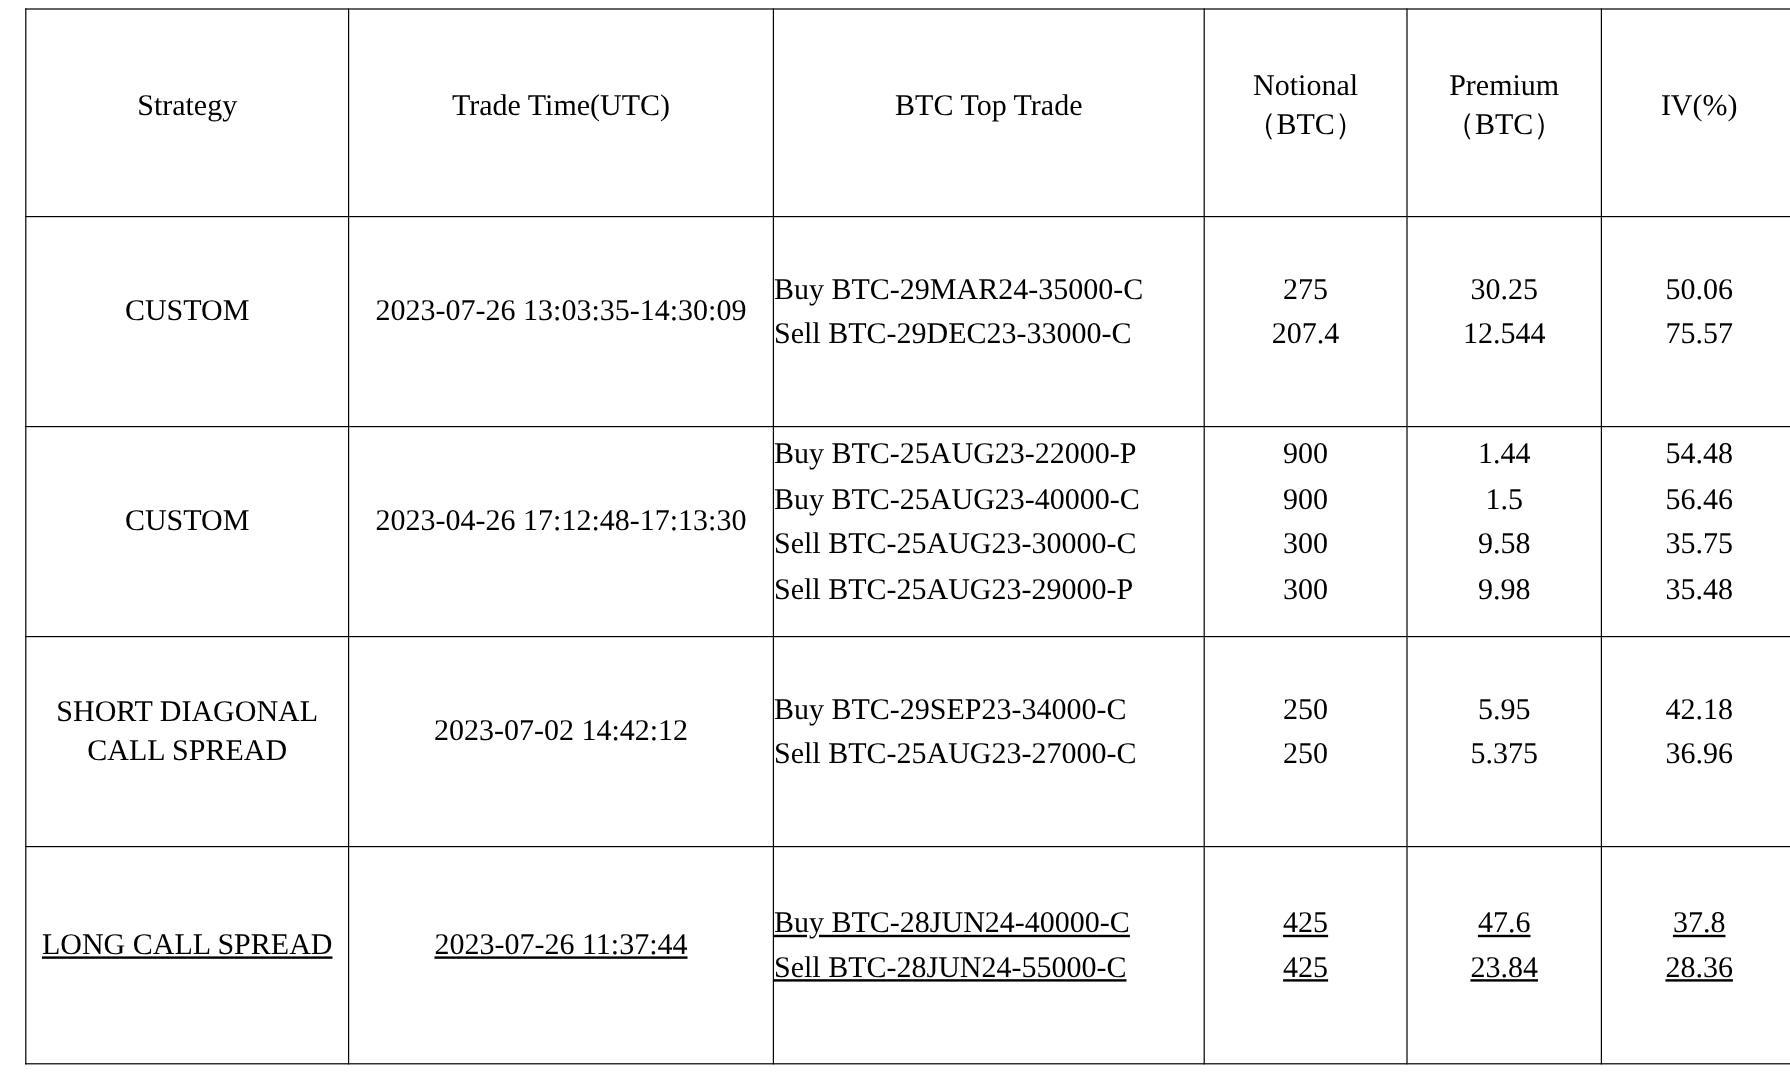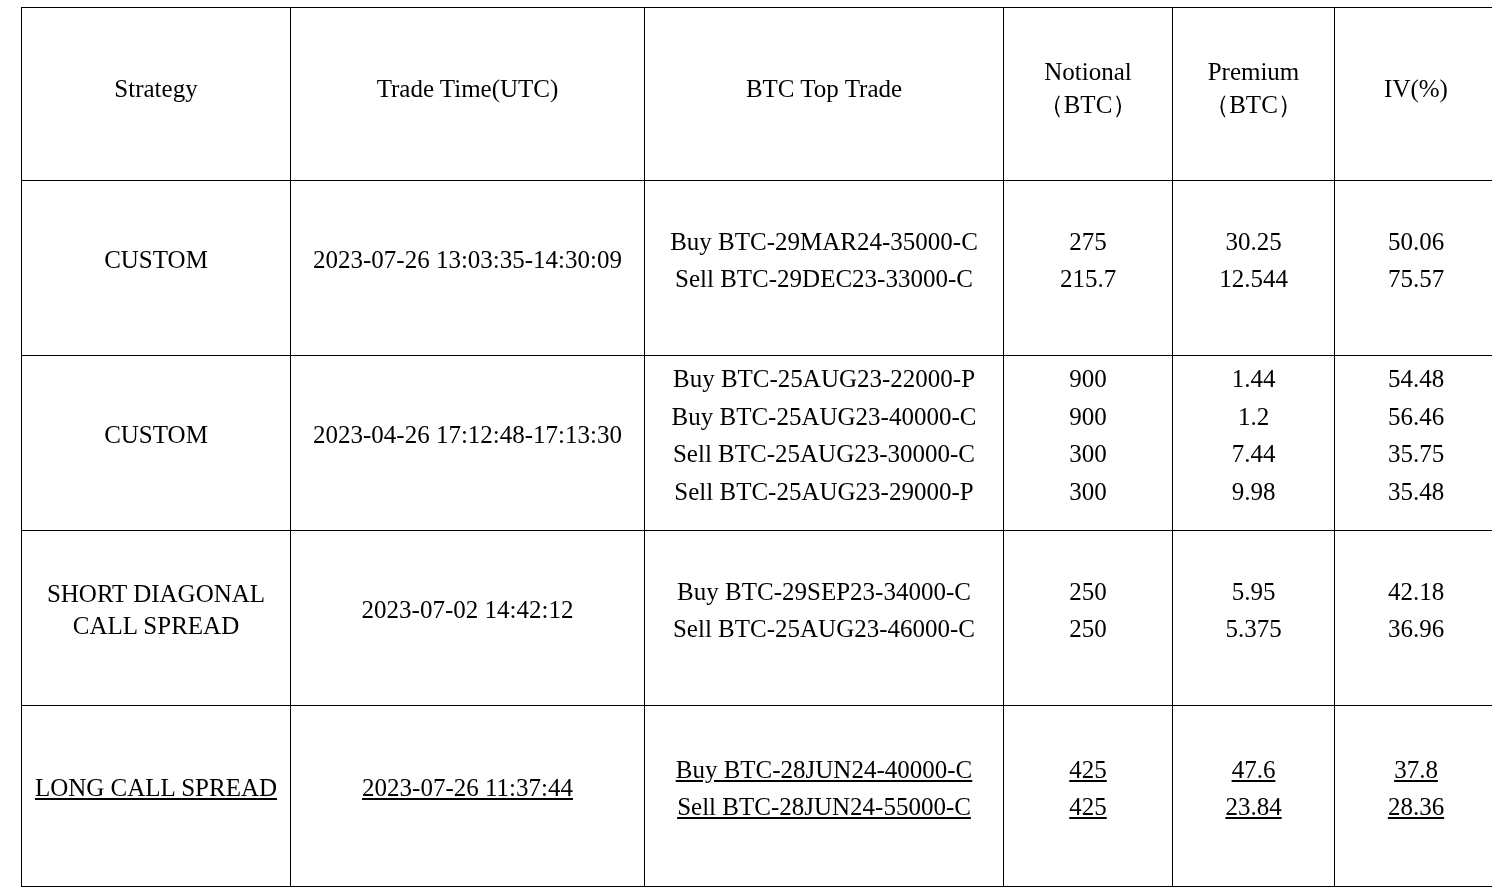--- a/index.html
+++ b/index.html
@@ -70,21 +70,21 @@
     position: relative;
     top: -8px;
     font-size: 25px;
     line-height: 1.5;
     white-space: nowrap;
   }
   .cell-inner.strategy-cell {
     line-height: 1.3;
   }
   .cell-inner.legs-cell {
-    text-align: center;
+    text-align: left;
   }
   .leg-line,
   .num-line,
   .strategy-line {
     display: block;
     white-space: nowrap;
   }
 </style>
 </head>
 <body>
@@ -140,21 +140,21 @@
         </td>
         <td>
           <span class="cell-inner legs-cell">
             <span class="leg-line">Buy BTC-29MAR24-35000-C</span>
             <span class="leg-line">Sell BTC-29DEC23-33000-C</span>
           </span>
         </td>
         <td>
           <span class="cell-inner">
             <span class="num-line">275</span>
-            <span class="num-line">215.7</span>
+            <span class="num-line">207.4</span>
           </span>
         </td>
         <td>
           <span class="cell-inner">
             <span class="num-line">30.25</span>
             <span class="num-line">12.544</span>
           </span>
         </td>
         <td>
           <span class="cell-inner">
@@ -185,22 +185,22 @@
           <span class="cell-inner">
             <span class="num-line">900</span>
             <span class="num-line">900</span>
             <span class="num-line">300</span>
             <span class="num-line">300</span>
           </span>
         </td>
         <td>
           <span class="cell-inner">
             <span class="num-line">1.44</span>
-            <span class="num-line">1.2</span>
-            <span class="num-line">7.44</span>
+            <span class="num-line">1.5</span>
+            <span class="num-line">9.58</span>
             <span class="num-line">9.98</span>
           </span>
         </td>
         <td>
           <span class="cell-inner">
             <span class="num-line">54.48</span>
             <span class="num-line">56.46</span>
             <span class="num-line">35.75</span>
             <span class="num-line">35.48</span>
           </span>
@@ -213,21 +213,21 @@
             <span class="strategy-line">SHORT DIAGONAL</span>
             <span class="strategy-line">CALL SPREAD</span>
           </span>
         </td>
         <td>
           <span class="cell-inner">2023-07-02 14:42:12</span>
         </td>
         <td>
           <span class="cell-inner legs-cell">
             <span class="leg-line">Buy BTC-29SEP23-34000-C</span>
-            <span class="leg-line">Sell BTC-25AUG23-46000-C</span>
+            <span class="leg-line">Sell BTC-25AUG23-27000-C</span>
           </span>
         </td>
         <td>
           <span class="cell-inner">
             <span class="num-line">250</span>
             <span class="num-line">250</span>
           </span>
         </td>
         <td>
           <span class="cell-inner">

